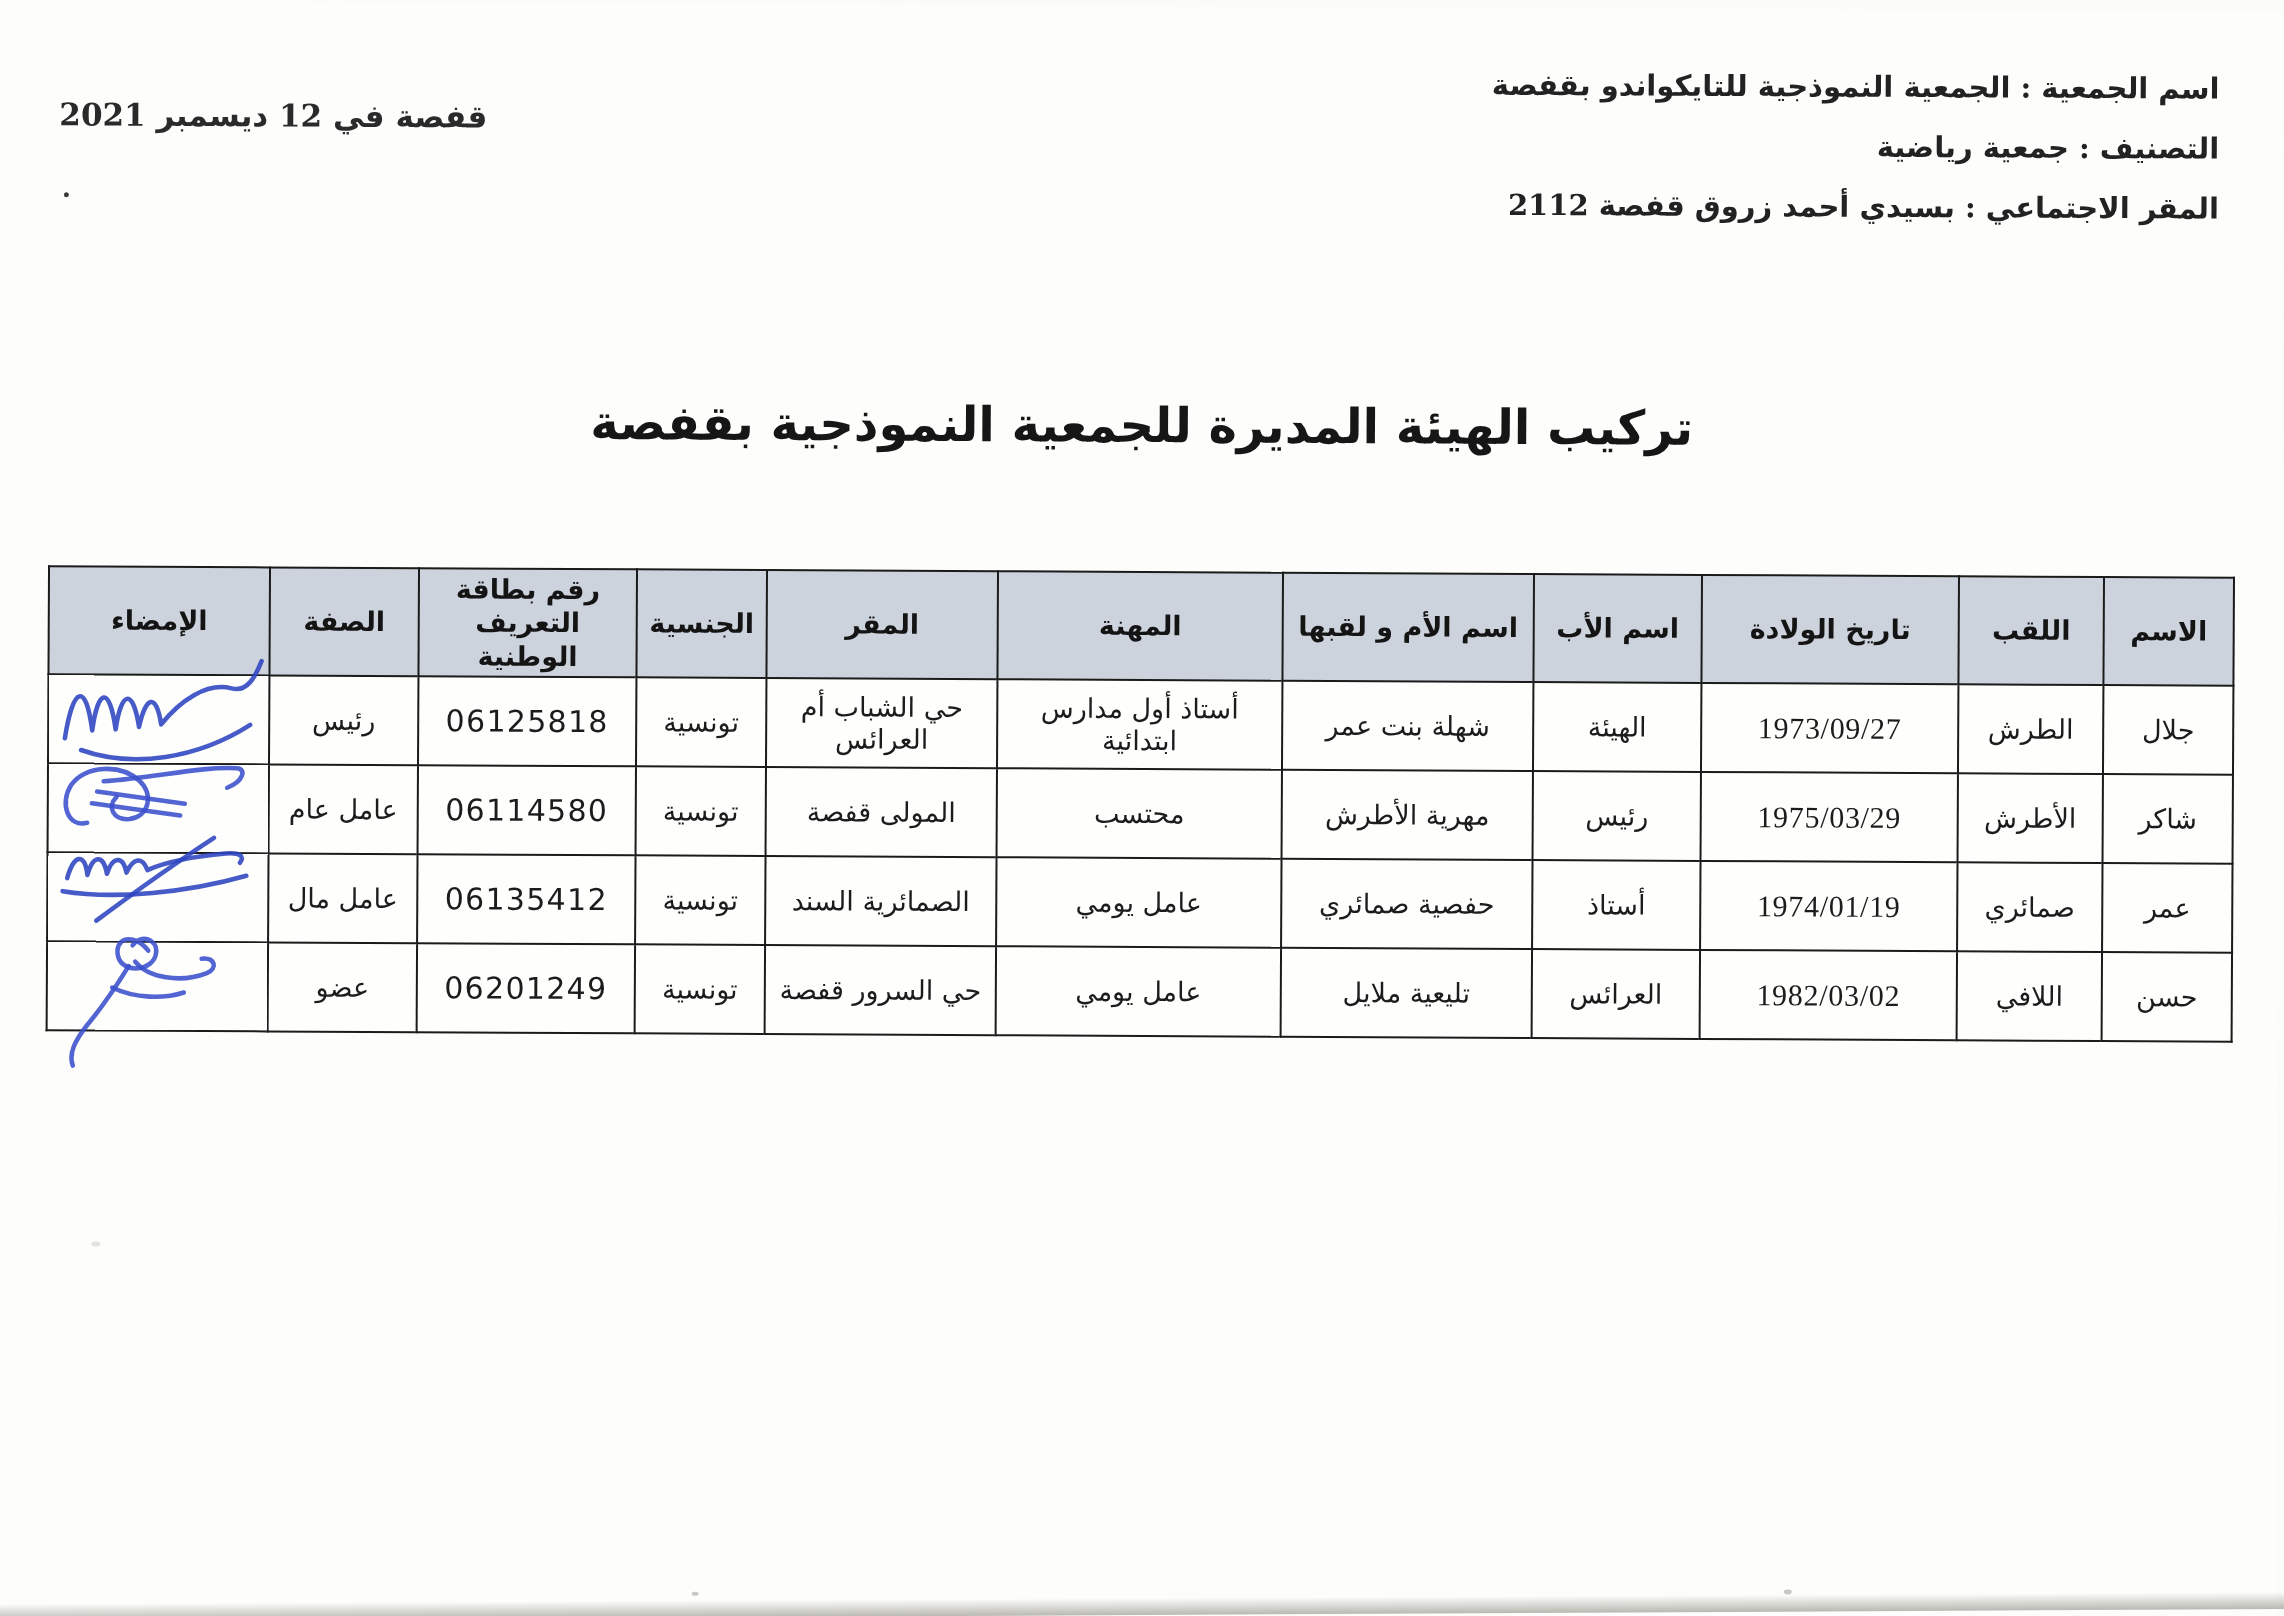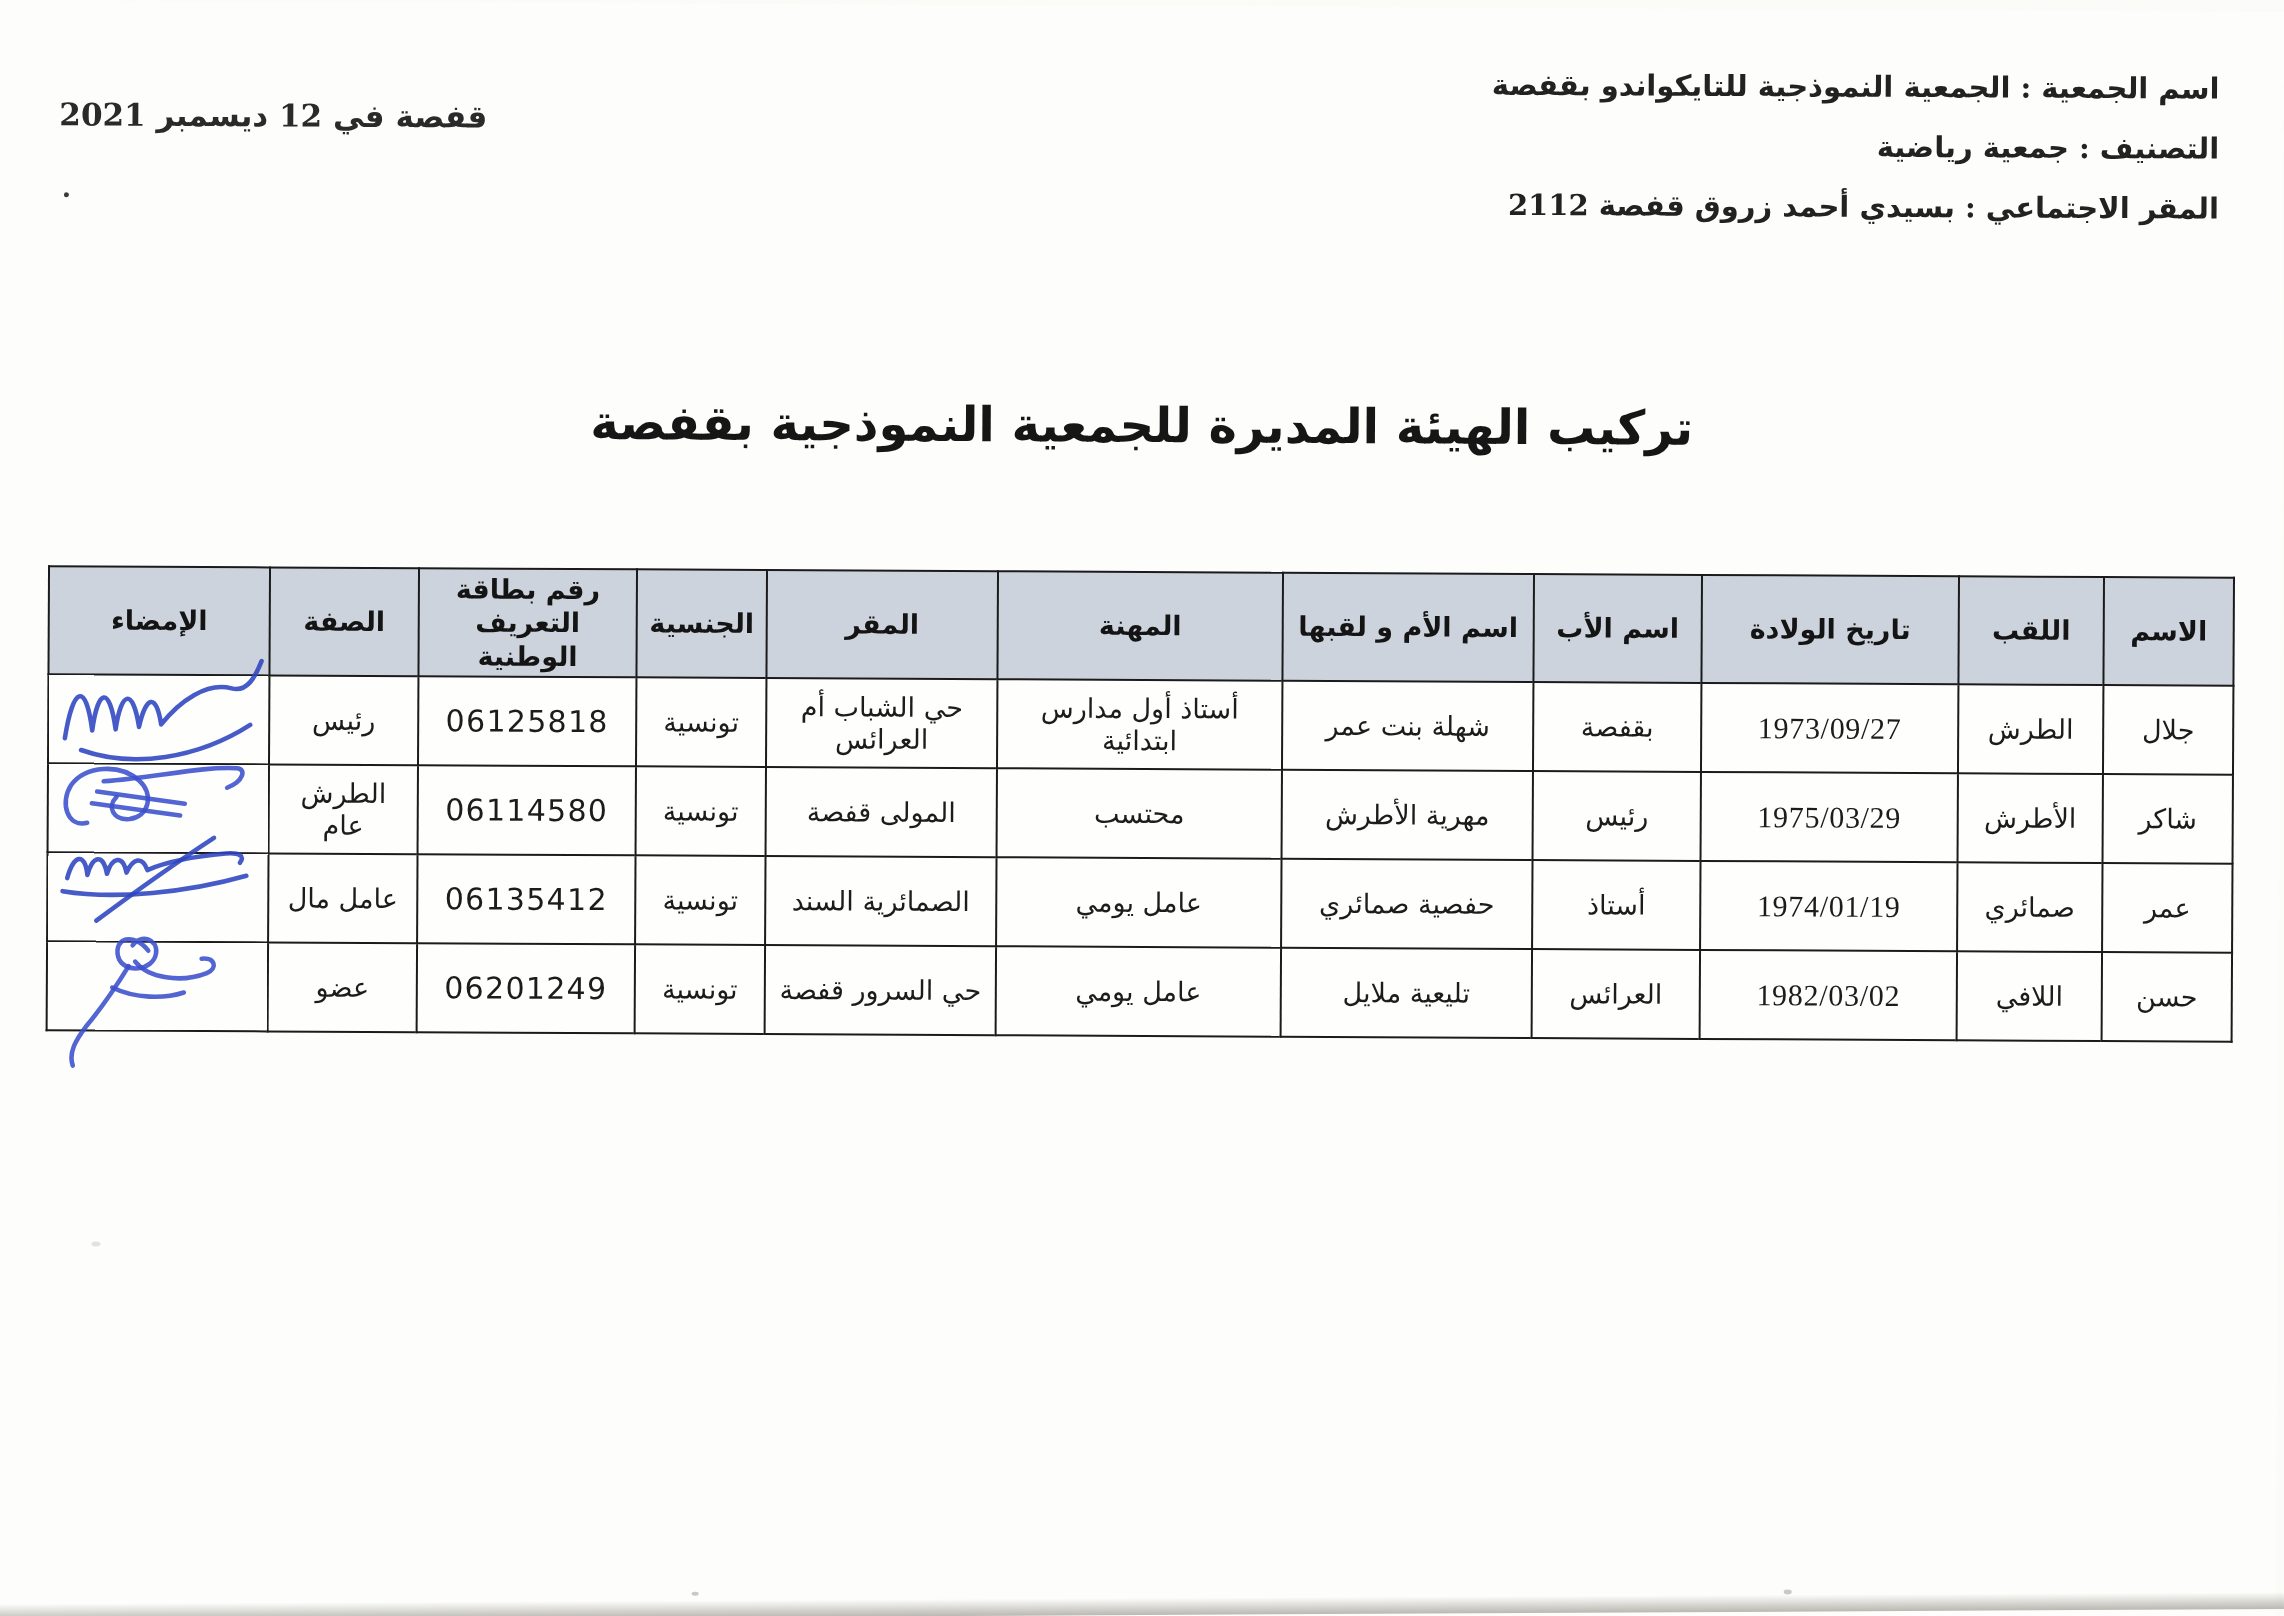--- a/index.html
+++ b/index.html
@@ -138,21 +138,21 @@
         <th>الصفة</th>
         <th>الإمضاء</th>
       </tr>
     </thead>
     <tbody>
 
       <tr>
         <td>جلال</td>
         <td>الطرش</td>
         <td class="dob">1973/09/27</td>
-        <td>بقفصة</td>
+        <td>الهيئة</td>
         <td>شهلة بنت عمر</td>
         <td>أستاذ أول مدارس ابتدائية</td>
         <td>حي الشباب أم العرائس</td>
         <td>تونسية</td>
         <td class="idnum">06125818</td>
         <td>رئيس</td>
         <td class="sig">
           <svg width="215" height="143" viewBox="0 0 330 220">
             <path class="ink" d="M20,150 C32,70 52,62 62,138 C70,75 88,66 98,136 C106,78 124,70 134,132 C144,85 160,78 168,128 C196,92 238,62 276,72 C300,78 312,55 322,30"></path>
             <path class="ink" d="M45,168 C125,196 225,180 305,128"></path>
@@ -163,21 +163,21 @@
       <tr>
         <td>شاكر</td>
         <td>الأطرش</td>
         <td class="dob">1975/03/29</td>
         <td>رئيس</td>
         <td>مهرية الأطرش</td>
         <td>محتسب</td>
         <td>المولى قفصة</td>
         <td>تونسية</td>
         <td class="idnum">06114580</td>
-        <td>الطرش عام</td>
+        <td>عامل عام</td>
         <td class="sig">
           <svg width="215" height="104" viewBox="0 0 330 160">
             <path class="ink ink2" d="M55,110 C25,118 12,80 30,52 C52,22 105,18 135,45 C158,66 150,100 120,104 C96,106 84,86 100,70"></path>
             <path class="ink ink2" d="M70,62 L205,80 M62,80 L198,98 M80,46 C160,40 230,22 285,25 C300,26 295,45 270,55"></path>
           </svg>
         </td>
       </tr>
 
       <tr>
         <td>عمر</td>

